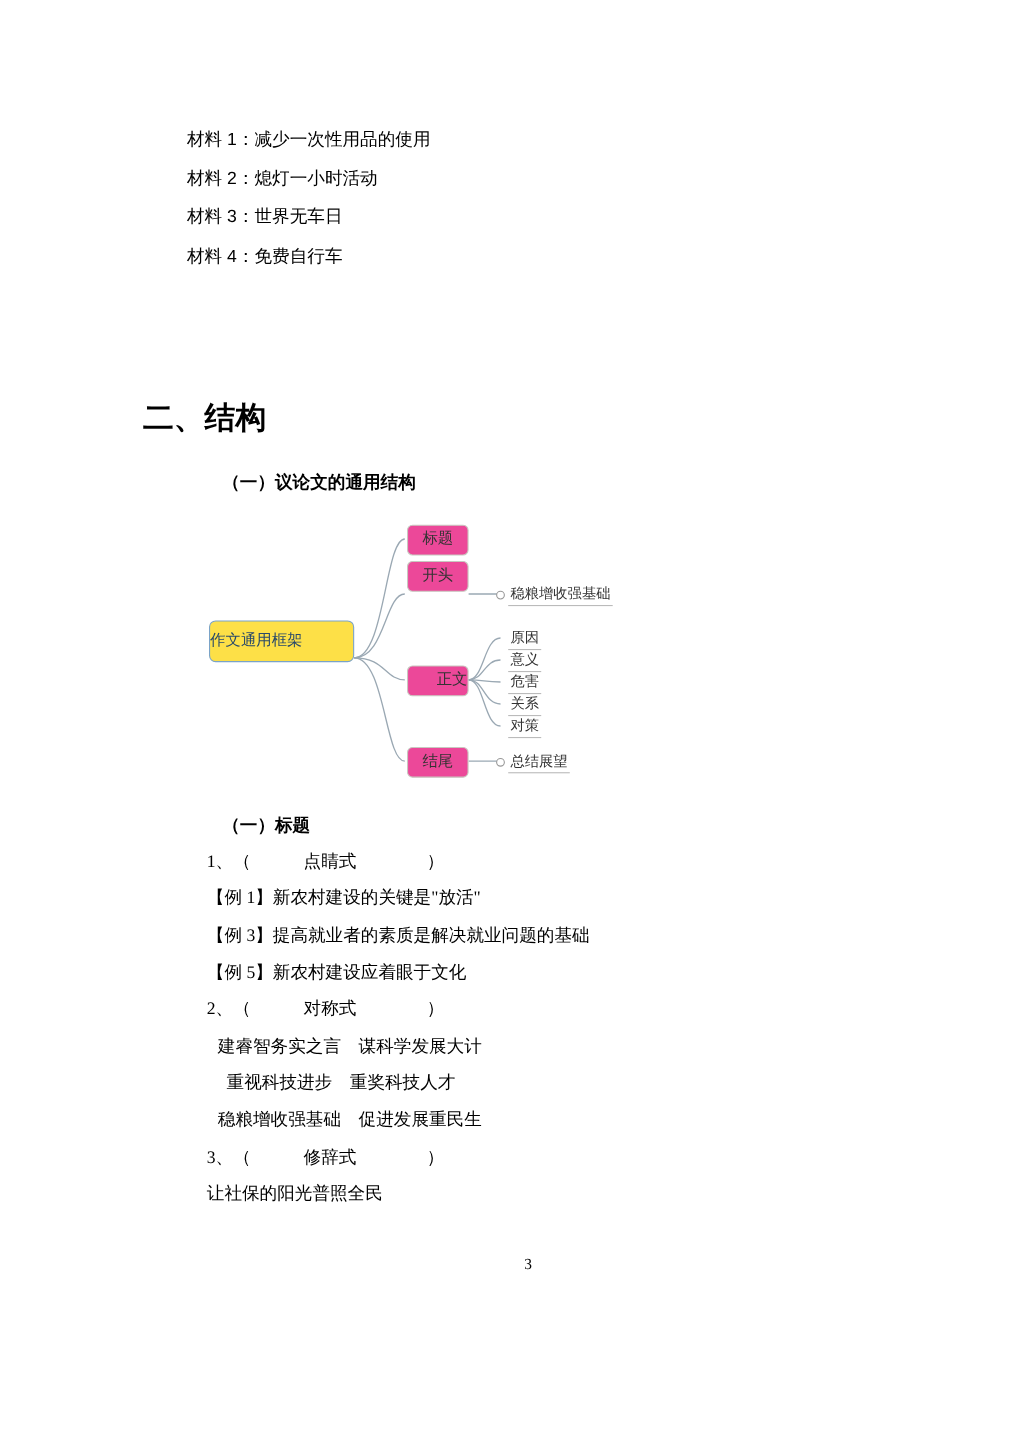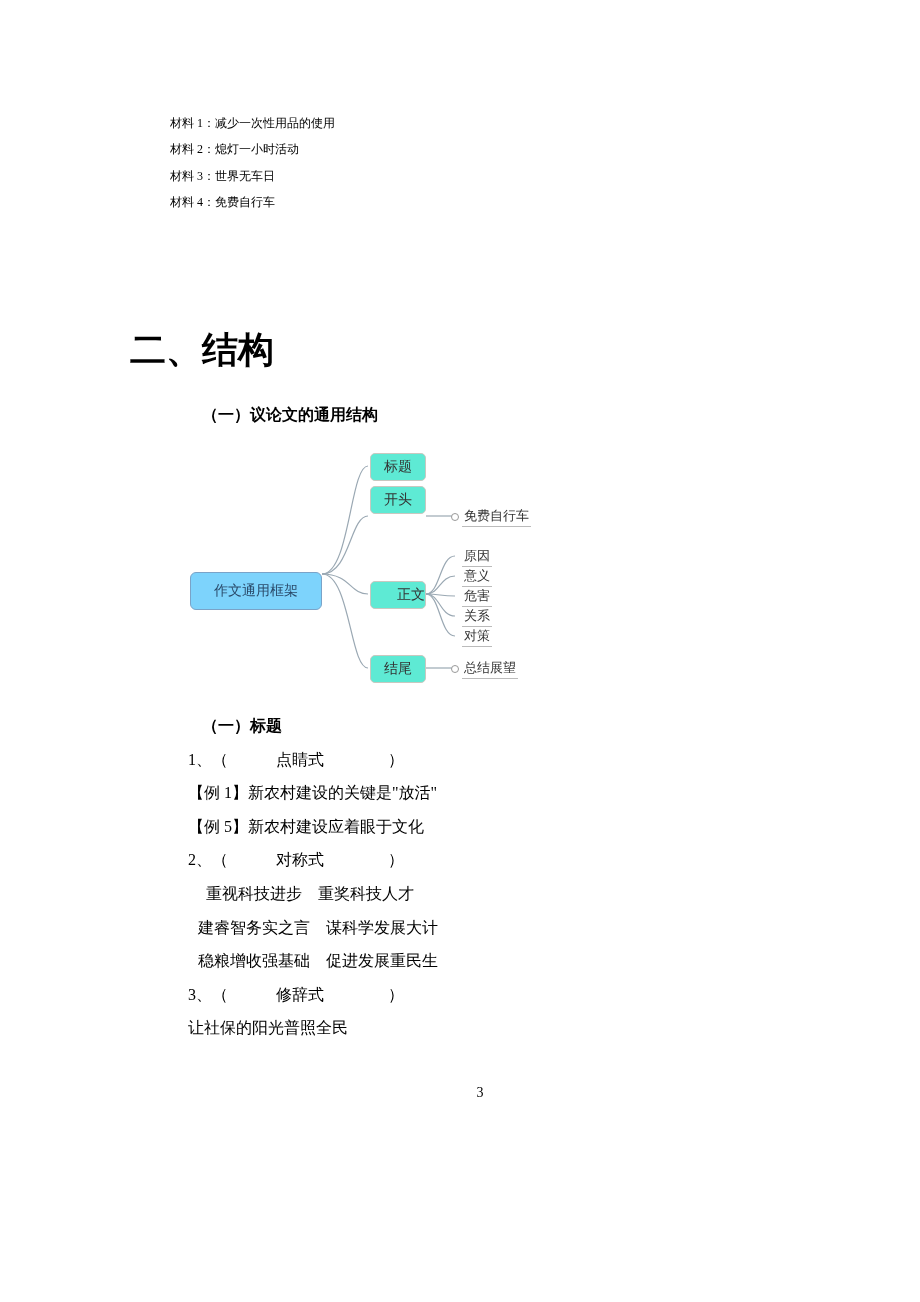--- a/index.html
+++ b/index.html
@@ -9,27 +9,27 @@
     font-family: "SimSun", "宋体", serif;
     color: #000000;
     width: 920px;
   }
   .page {
     padding: 110px 130px 60px 170px;
     box-sizing: border-box;
     width: 920px;
   }
   .material-line {
-    font-size: 12px;
+    font-size: 16px;
     line-height: 2.2;
-    font-family: Liberation Serif, serif;
+    font-family: Liberation Sans, sans-serif;
   }
   .section-heading {
     font-family: "SimHei", "黑体", sans-serif;
-    font-size: 36px;
+    font-size: 28px;
     font-weight: bold;
     margin-top: 110px;
     margin-bottom: 30px;
     margin-left: -40px;
   }
   .sub-heading {
     font-family: "SimHei", "黑体", sans-serif;
     font-size: 16px;
     font-weight: bold;
     margin-left: 32px;
@@ -43,35 +43,35 @@
   .diagram {
     position: relative;
     width: 420px;
     height: 260px;
     font-family: "SimSun", "宋体", serif;
     font-size: 14px;
   }
   .rootbox {
     position: absolute;
     left: 0;
-    top: 136px;
+    top: 104px;
     width: 130px;
     height: 36px;
-    background: #7dd3fc;
+    background: #fde047;
     border: 1px solid #7aa3c8;
     border-radius: 6px;
-    text-align: center;
+    text-align: left;
     line-height: 36px;
     color: #2a4a6a;
   }
   .nodebox {
     position: absolute;
     width: 54px;
     height: 26px;
-    background: #5eead4;
+    background: #ec4899;
     border: 1px solid #c8c8c0;
     border-radius: 5px;
     text-align: center;
     line-height: 26px;
     color: #333;
   }
   .leaftxt {
     position: absolute;
     font-size: 13px;
     color: #333;
@@ -155,42 +155,43 @@
       </svg>
 
       <div class="rootbox">作文通用框架</div>
 
       <div class="nodebox" style="left:180px; top:17px;">标题</div>
       <div class="nodebox" style="left:180px; top:50px;">开头</div>
       <div class="nodebox" style="left:180px; top:145px;text-align:right;">正文</div>
       <div class="nodebox" style="left:180px; top:219px;">结尾</div>
 
       <div class="dot" style="left:261px; top:77px;"></div>
-      <div class="leaftxt" style="left:272px; top:71px;">免费自行车</div>
+      <div class="leaftxt" style="left:272px; top:71px;">稳粮增收强基础</div>
 
       <div class="leaftxt" style="left:272px; top:111px;">原因</div>
       <div class="leaftxt" style="left:272px; top:131px;">意义</div>
       <div class="leaftxt" style="left:272px; top:151px;">危害</div>
       <div class="leaftxt" style="left:272px; top:171px;">关系</div>
       <div class="leaftxt" style="left:272px; top:191px;">对策</div>
 
       <div class="dot" style="left:261px; top:229px;"></div>
       <div class="leaftxt" style="left:272px; top:223px;">总结展望</div>
     </div>
   </div>
 
   <div class="sub-heading2">（一）标题</div>
 
   <div class="body-line indent-body">1、（　　　点睛式　　　　）</div>
   <div class="body-line indent-body">【例 1】新农村建设的关键是"放活"</div>
+  <div class="body-line indent-body">【例 3】提高就业者的素质是解决就业问题的基础</div>
   <div class="body-line indent-body">【例 5】新农村建设应着眼于文化</div>
 
   <div class="body-line indent-body">2、（　　　对称式　　　　）</div>
+  <div class="body-line indent-body" style="margin-left:28px;">建睿智务实之言　谋科学发展大计</div>
   <div class="body-line indent-more">重视科技进步　重奖科技人才</div>
-  <div class="body-line indent-body" style="margin-left:28px;">建睿智务实之言　谋科学发展大计</div>
   <div class="body-line indent-body" style="margin-left:28px;">稳粮增收强基础　促进发展重民生</div>
 
   <div class="body-line indent-body">3、（　　　修辞式　　　　）</div>
   <div class="body-line indent-body">让社保的阳光普照全民</div>
 
   <div class="page-number">3</div>
 
 </div>
 
 </body></html>

